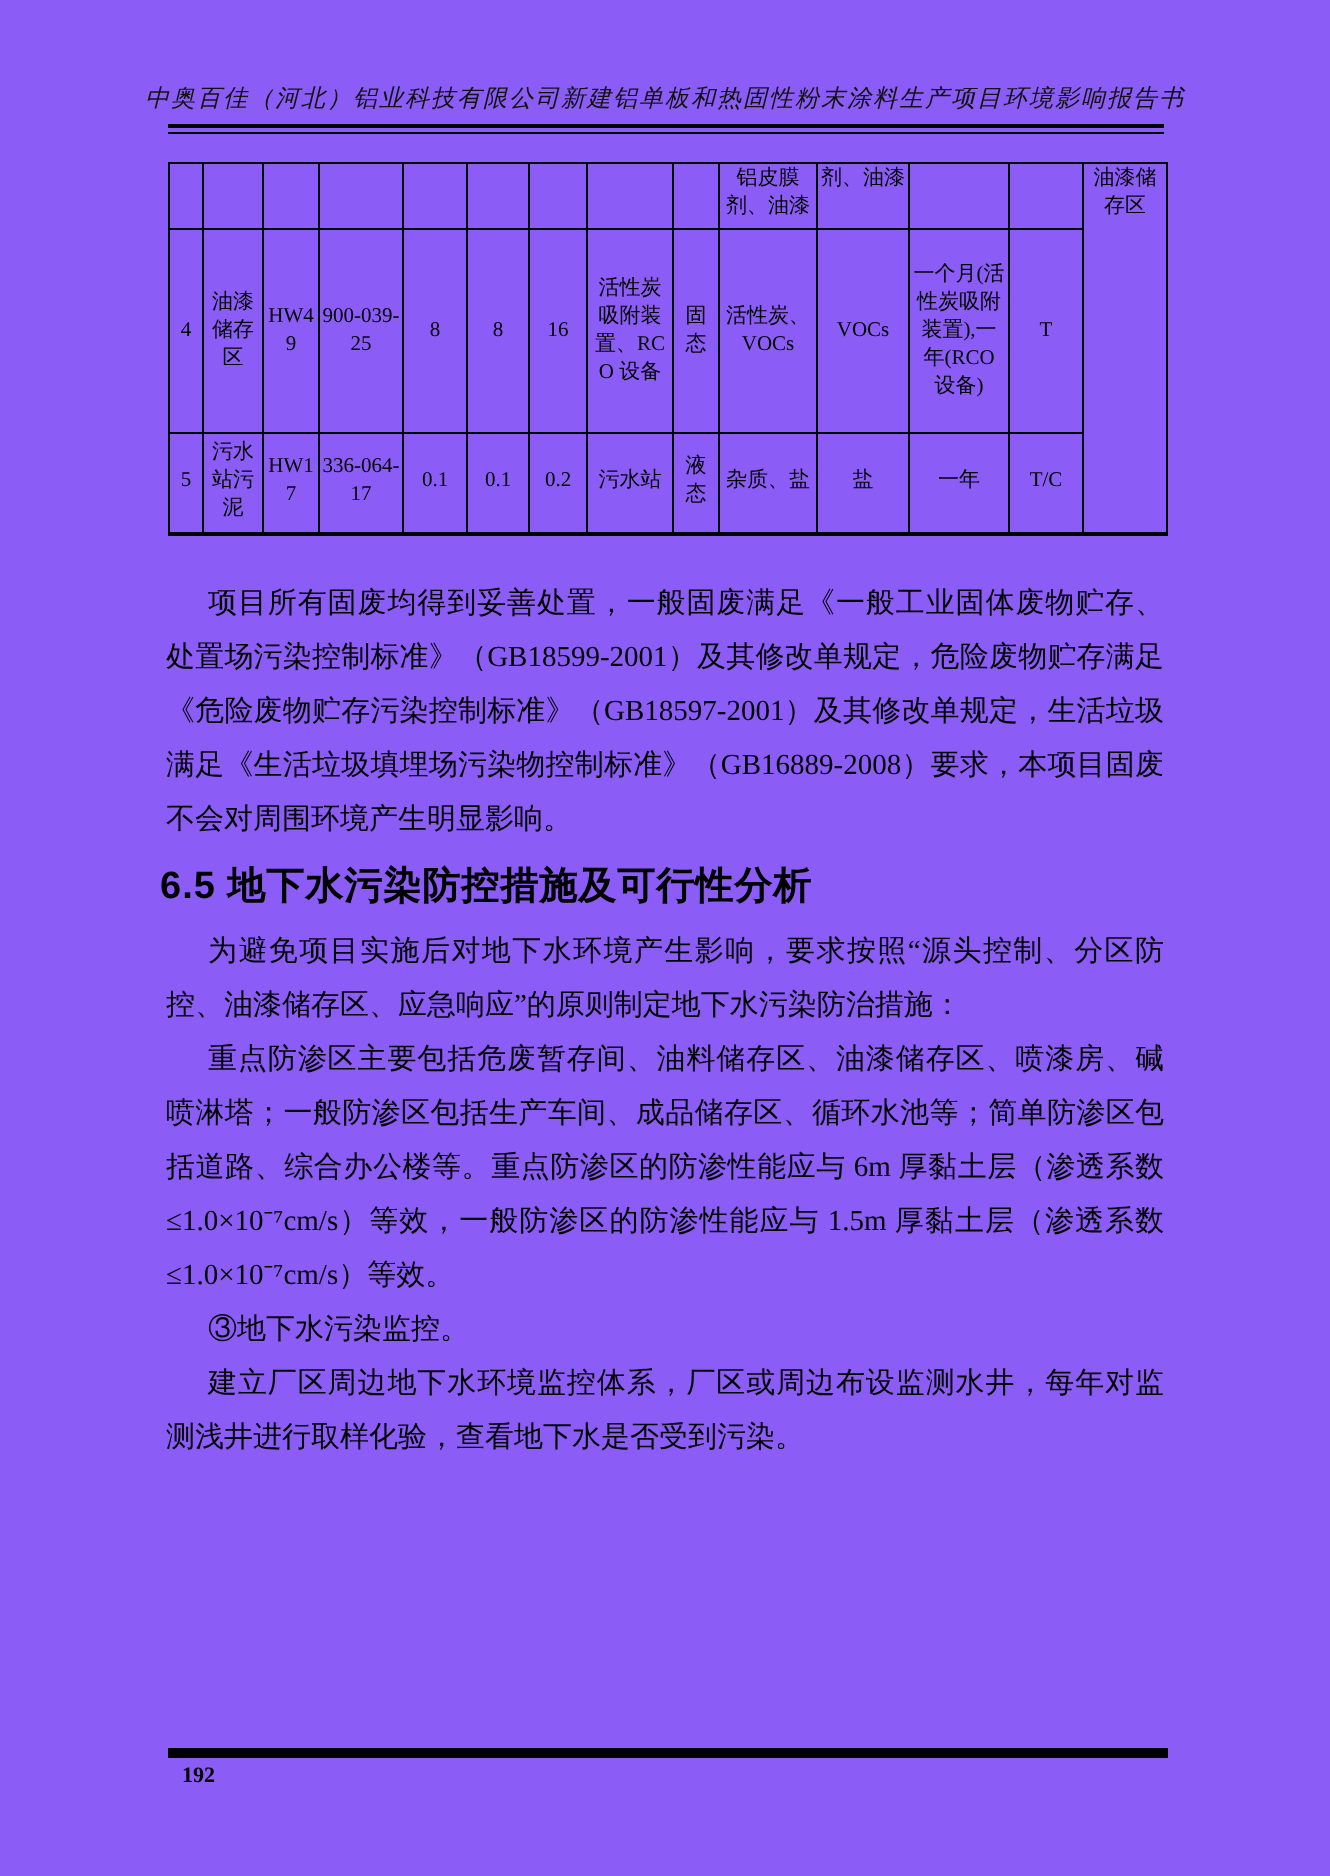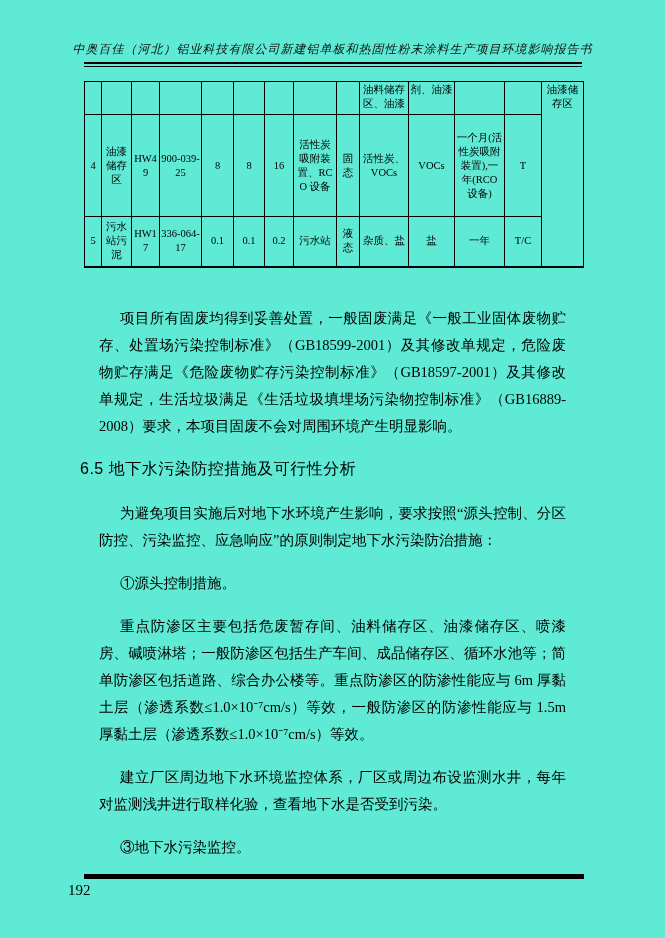--- a/index.html
+++ b/index.html
@@ -4,21 +4,21 @@
 <style>
   html,body{margin:0;padding:0;}
   body{
     width:665px;height:938px;
     background:#ffffff;
     font-family:"Liberation Serif", serif;
     color:#000;
     position:relative;
     overflow:hidden;
   }
-  .page{position:absolute;inset:0;background:#5eead4;}
+  .page{position:absolute;inset:0;background:#8b5cf6;}
 
   
   .doc-header{
     position:absolute;top:41px;left:0;right:0;
     text-align:center;
     font-size:12px;
     font-style:italic;
     letter-spacing:1px;
     color:#111;
   }
@@ -51,43 +51,44 @@
   tr.r-partial td{vertical-align:top;padding-top:1px;}
   tr.r4{height:102px;}
   tr.r5{height:50px;}
   td.unit{vertical-align:top;padding-top:2px;}
 
   
   .content{
     position:absolute;top:289px;left:83px;width:499px;
   }
   .content p{
-    margin:16px;
+    margin:0;
     font-size:14.5px;
     line-height:27px;
     text-align:justify;
     text-indent:21px;
   }
   .content h2{
-    margin:7px 0 18px -3px;
+    margin:7px 0 6px -3px;
     font-family:"Liberation Sans", sans-serif;
-    font-size:16px;
+    font-size:19px;
     line-height:26px;
-    font-weight:normal;
+    font-weight:bold;
     letter-spacing:0.5px;
   }
 
   
   .footer-rule{
     position:absolute;top:874px;left:84px;width:500px;height:5px;
     background:#000;
   }
   .page-num{
-    position:absolute;top:882px;left:68px;
-    font-size:15px;
+    position:absolute;top:882px;left:91px;
+    font-size:11px;
+    font-weight:bold;
   }
 </style>
 </head>
 <body>
 
 <div class="page">
 
   <div class="doc-header">中奥百佳（河北）铝业科技有限公司新建铝单板和热固性粉末涂料生产项目环境影响报告书</div>
   <div class="header-rule"></div>
 
@@ -112,21 +113,21 @@
       <tr class="r-partial">
         <td></td>
         <td></td>
         <td></td>
         <td></td>
         <td></td>
         <td></td>
         <td></td>
         <td></td>
         <td></td>
-        <td>油料储存区、油漆</td>
+        <td>铝皮膜剂、油漆</td>
         <td>剂、油漆</td>
         <td></td>
         <td></td>
         <td class="unit" rowspan="3">油漆储存区</td>
       </tr>
       <tr class="r4">
         <td>4</td>
         <td>油漆储存区</td>
         <td>HW49</td>
         <td>900-039-25</td>
@@ -154,23 +155,22 @@
         <td>盐</td>
         <td>一年</td>
         <td>T/C</td>
       </tr>
     </tbody>
   </table>
 
   <div class="content">
     <p>项目所有固废均得到妥善处置，一般固废满足《一般工业固体废物贮存、处置场污染控制标准》（GB18599-2001）及其修改单规定，危险废物贮存满足《危险废物贮存污染控制标准》（GB18597-2001）及其修改单规定，生活垃圾满足《生活垃圾填埋场污染物控制标准》（GB16889-2008）要求，本项目固废不会对周围环境产生明显影响。</p>
     <h2>6.5 地下水污染防控措施及可行性分析</h2>
-    <p>为避免项目实施后对地下水环境产生影响，要求按照“源头控制、分区防控、污染监控、应急响应”的原则制定地下水污染防治措施：</p>
-    <p>①源头控制措施。</p>
+    <p>为避免项目实施后对地下水环境产生影响，要求按照“源头控制、分区防控、油漆储存区、应急响应”的原则制定地下水污染防治措施：</p>
     <p>重点防渗区主要包括危废暂存间、油料储存区、油漆储存区、喷漆房、碱喷淋塔；一般防渗区包括生产车间、成品储存区、循环水池等；简单防渗区包括道路、综合办公楼等。重点防渗区的防渗性能应与 6m 厚黏土层（渗透系数≤1.0×10⁻⁷cm/s）等效，一般防渗区的防渗性能应与 1.5m 厚黏土层（渗透系数≤1.0×10⁻⁷cm/s）等效。</p>
+    <p>③地下水污染监控。</p>
     <p>建立厂区周边地下水环境监控体系，厂区或周边布设监测水井，每年对监测浅井进行取样化验，查看地下水是否受到污染。</p>
-    <p>③地下水污染监控。</p>
   </div>
 
   <div class="footer-rule"></div>
   <div class="page-num">192</div>
 
 </div>
 
 </body></html>

